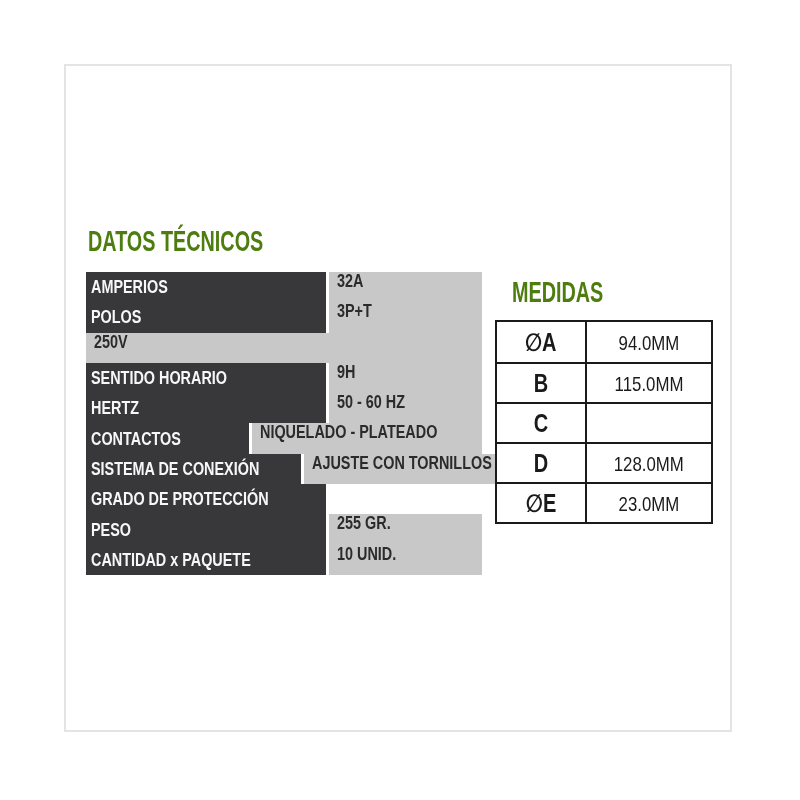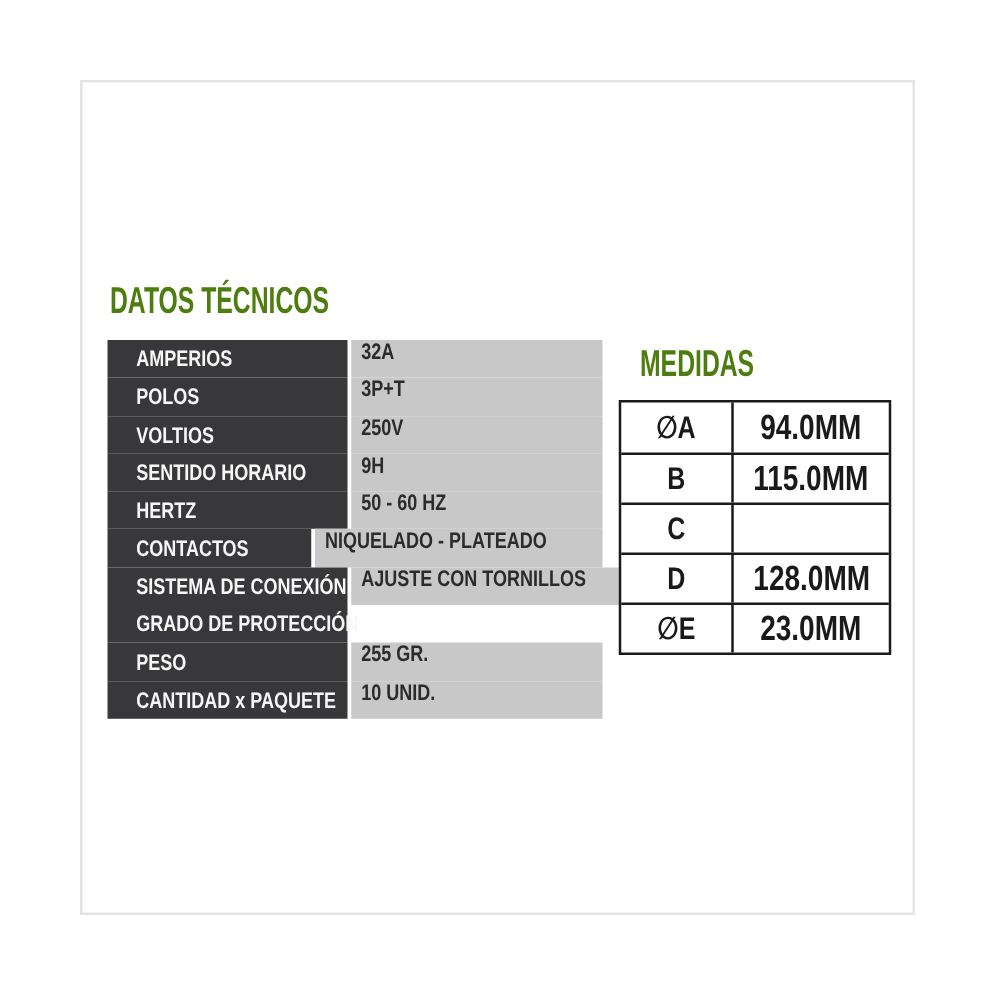--- a/index.html
+++ b/index.html
@@ -31,23 +31,23 @@
   #datos-title   { left: 88px;  top: 226px; }
   #medidas-title { left: 512px; top: 277px; }
 
   
   .spec-table {
     position: absolute; left: 86px; top: 272px; width: 396px;
     display: flex; flex-direction: column;
   }
   .spec-row { display: flex; height: 30.3px; }
   .spec-label {
-    width: 192px; margin-right: 3px; background: #38383a;
+    width: 240px; margin-right: 3px; background: #38383a;
     color: #f7f7f7; display: flex; align-items: center;
-    padding-left: 23px; box-sizing: border-box;
+    padding-left: 5px; box-sizing: border-box;
     font-weight: 700; font-size: 18px; line-height: 1;
   }
   .spec-value {
     flex: 1; background: #c8c8c8; color: #2b2b2b;
     display: flex; align-items: flex-start; padding-left: 8px;
     box-sizing: border-box; font-weight: 700; font-size: 18px; line-height: 1;
   }
 
   
   .measures-table {
@@ -56,21 +56,21 @@
   }
   .m-row { display: flex; height: 40px; box-sizing: border-box; }
   .m-row + .m-row { border-top: 2px solid #1a1a1a; }
   .m-label {
     width: 90px; border-right: 2px solid #1a1a1a; box-sizing: border-box;
     display: flex; align-items: center; justify-content: center;
     font-weight: 700; font-size: 25px; color: #1a1a1a; line-height: 1;
   }
   .m-value {
     flex: 1; display: flex; align-items: center; justify-content: center;
-    font-weight: 700; font-size: 28px; color: #1a1a1a; line-height: 1;
+    font-weight: 400; font-size: 21px; color: #1a1a1a; line-height: 1;
   }
 </style>
 </head>
 <body>
 
 <div class="canvas">
   <div class="frame"></div>
 
   <div class="heading" id="datos-title">
     <span class="cond-h">DATOS TÉCNICOS</span>
@@ -87,23 +87,20 @@
     </div>
     <div class="spec-row">
       <div class="spec-label">
           <span class="cond">POLOS</span>
         </div>
       <div class="spec-value">
           <span class="cond">3P+T</span>
         </div>
     </div>
     <div class="spec-row">
-      <div class="spec-label">
-          <span class="cond">VOLTIOS</span>
-        </div>
       <div class="spec-value">
           <span class="cond">250V</span>
         </div>
     </div>
     <div class="spec-row">
       <div class="spec-label">
           <span class="cond">SENTIDO HORARIO</span>
         </div>
       <div class="spec-value">
           <span class="cond">9H</span>

